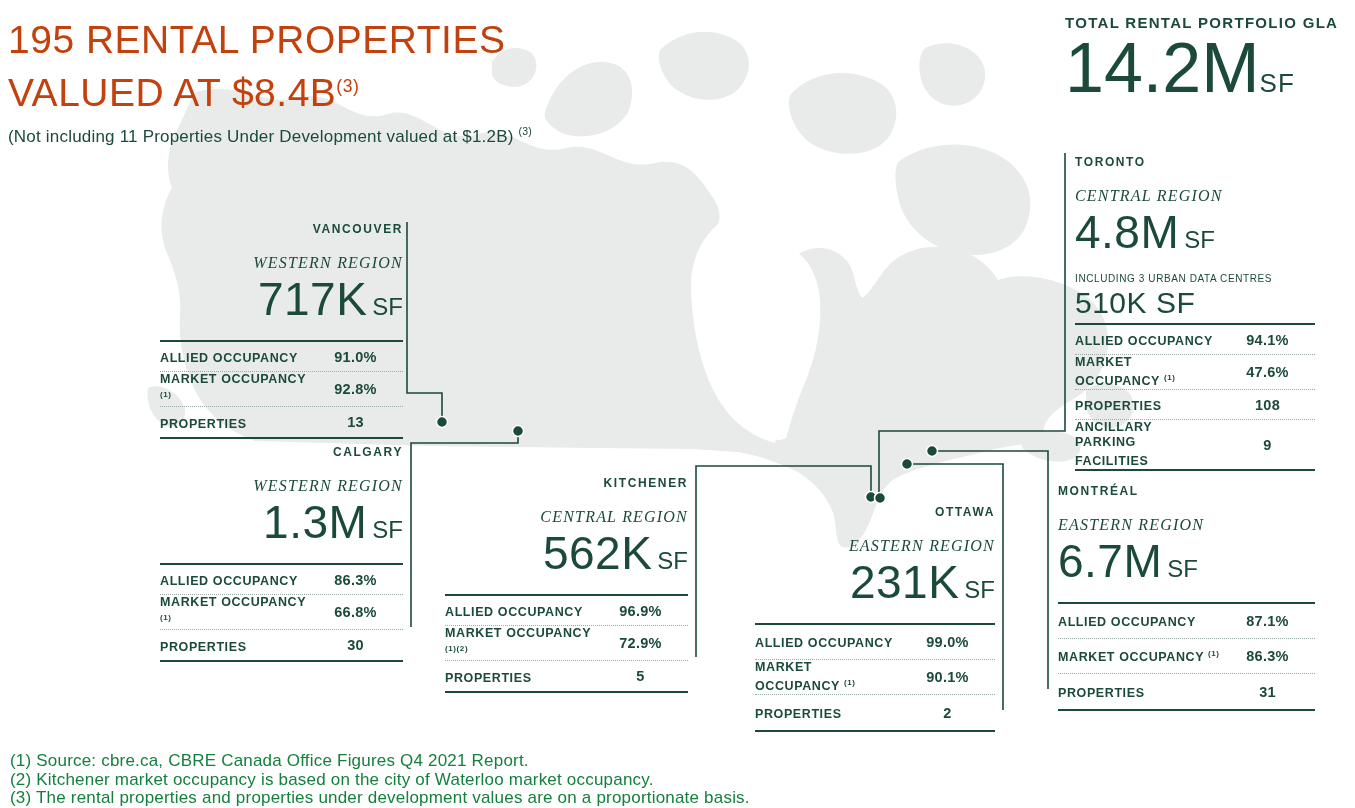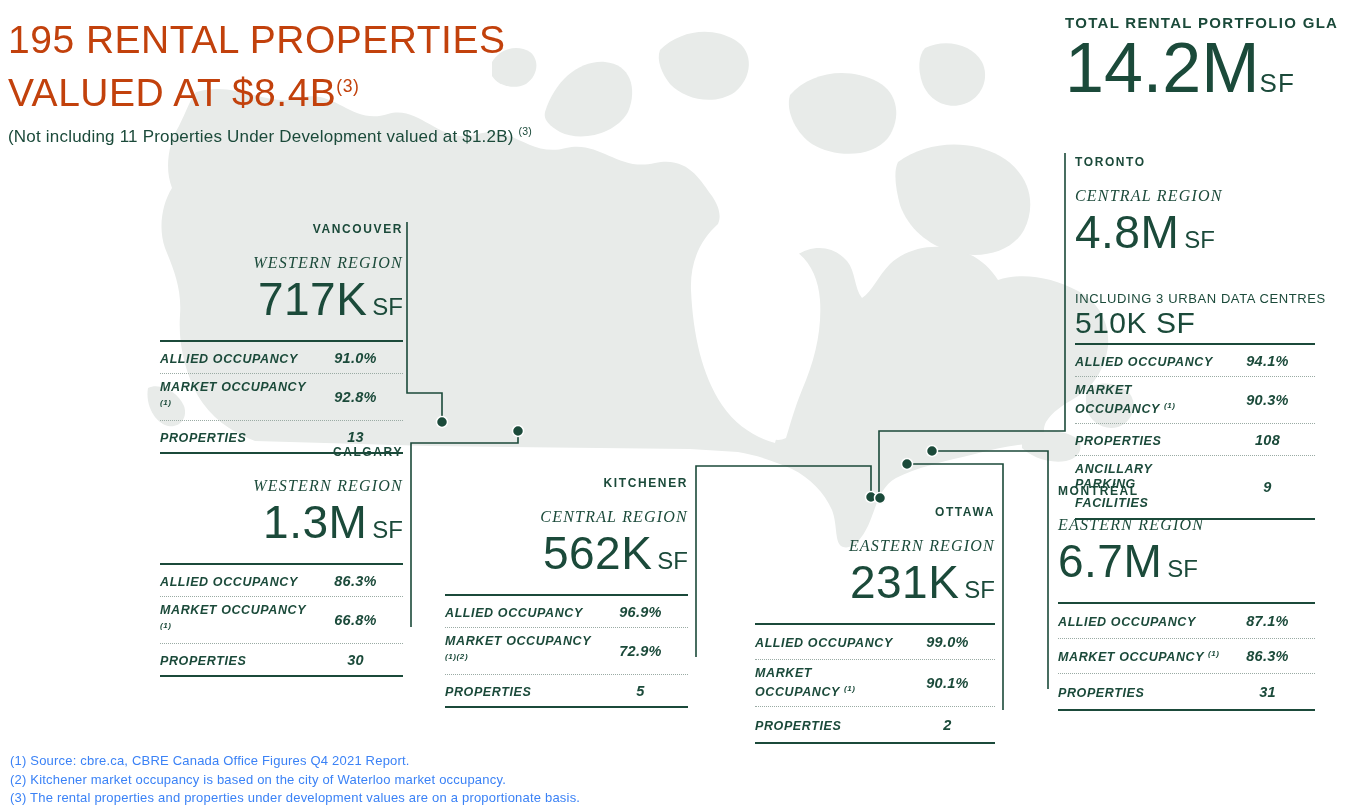--- a/index.html
+++ b/index.html
@@ -25,33 +25,33 @@
   
   .city { position:absolute; }
   .city.right { text-align:right; }
   .city.left  { text-align:left; }
   .cname { font-size:12px; font-weight:700; letter-spacing:1.6px; line-height:19px; }
   .cregion { font-family:Liberation Serif, serif; font-style:italic; font-size:16px;
              letter-spacing:1.2px; line-height:20px; margin-top:14px; }
   .csize { margin-top:2px; line-height:48px; white-space:nowrap; }
   .csize .num { font-size:46px; font-weight:400; letter-spacing:0.5px; }
   .csize .sf  { font-size:24px; margin-left:5px; }
-  .cincl  { font-size:13px; letter-spacing:0.6px; margin-top:24px; line-height:16px; white-space:nowrap; }
+  .cincl  { font-size:10px; letter-spacing:0.6px; margin-top:4px; line-height:16px; white-space:nowrap; }
   .cincl2 { font-size:30px; letter-spacing:0.5px; line-height:32px; }
   .ctable { margin-top:6px; border-top:2px solid #1b4a3a; border-bottom:2px solid #1b4a3a; text-align:left; }
-  .crow { display:flex; align-items:center; min-height:30px; border-bottom:1px dotted #9aaba4; padding:6px 0;font-style:italic; }
+  .crow { display:flex; align-items:center; min-height:30px; border-bottom:1px dotted #9aaba4; padding:0 0; }
   .crow:last-child { border-bottom:none; }
   .city.tall .crow { min-height:35px; }
   .crow.xtall { min-height:46px;gap:27px; }
   .clabel { flex:1; font-size:12.5px; font-weight:700; letter-spacing:0.6px; line-height:15px; }
   .clabel sup { font-size:8px; font-weight:700; }
   .cvalue { width:95px; text-align:center; font-size:14.5px; font-weight:700; letter-spacing:0.3px; }
 
   
-  .footer { position:absolute; left:10px; top:752px; color:#3b82f6; font-size:13px; line-height:18.5px; letter-spacing:0.2px; }
+  .footer { position:absolute; left:10px; top:752px; color:#15803d; font-size:17px; line-height:18.5px; letter-spacing:0.2px; }
 </style>
 </head>
 <body>
 
 <div class="stage">
 
   <svg class="map-layer" viewBox="0 0 1355 808">
     <g fill="#e8ebe9" stroke="none">
       <path d="M196,92 C235,80 268,108 300,98 C335,88 352,126 388,114 C420,104 440,146 478,134 C512,124 530,158 566,148 C600,140 618,172 655,163 C688,156 700,180 712,196 C718,205 722,215 718,224 C700,240 690,262 691,290 C693,335 702,375 722,405 C737,427 757,438 775,443 C783,420 772,380 769,335 C767,300 774,272 794,257 C813,243 834,246 847,261 C856,272 854,288 862,298 C872,292 878,276 890,264 C905,250 928,244 950,248 C972,252 988,264 998,280 C1022,272 1052,277 1078,291 C1098,302 1110,322 1108,346 C1105,370 1092,388 1075,398 C1063,405 1052,412 1046,422 C1042,430 1044,438 1050,444 C1030,442 1005,446 975,454 C945,461 915,468 896,478 C882,486 878,500 872,516 C865,536 854,550 843,547 C834,544 838,526 832,510 C824,492 810,478 792,469 C774,461 756,455 738,452 L690,449 L430,446 L255,441 C230,432 210,416 198,396 C185,372 178,344 180,315 C182,288 173,268 165,248 C158,228 162,204 172,188 C164,168 169,142 179,126 C186,112 190,100 196,92 Z"></path>
       <path d="M545,112 C555,80 580,60 605,62 C630,64 638,88 628,112 C615,135 580,142 560,132 C550,126 543,120 545,112 Z"></path>
@@ -180,21 +180,21 @@
     <div class="csize"><span class="num">4.8M</span><span class="sf">SF</span></div>
     <div class="cincl">INCLUDING 3 URBAN DATA CENTRES</div>
     <div class="cincl2">510K SF</div>
     <div class="ctable" style="margin-top:4px;">
       <div class="crow">
           <span class="clabel"><span>ALLIED OCCUPANCY</span><sup></sup></span>
           <span class="cvalue">94.1%</span>
         </div>
       <div class="crow">
           <span class="clabel"><span>MARKET OCCUPANCY</span> <sup>(1)</sup></span>
-          <span class="cvalue">90.3%</span>
+          <span class="cvalue">47.6%</span>
         </div>
       <div class="crow">
           <span class="clabel"><span>PROPERTIES</span><sup></sup></span>
           <span class="cvalue">108</span>
         </div>
       <div class="crow xtall">
           <span class="clabel"><span>ANCILLARY PARKING FACILITIES</span><sup></sup></span>
           <span class="cvalue">9</span>
         </div>
     </div>

